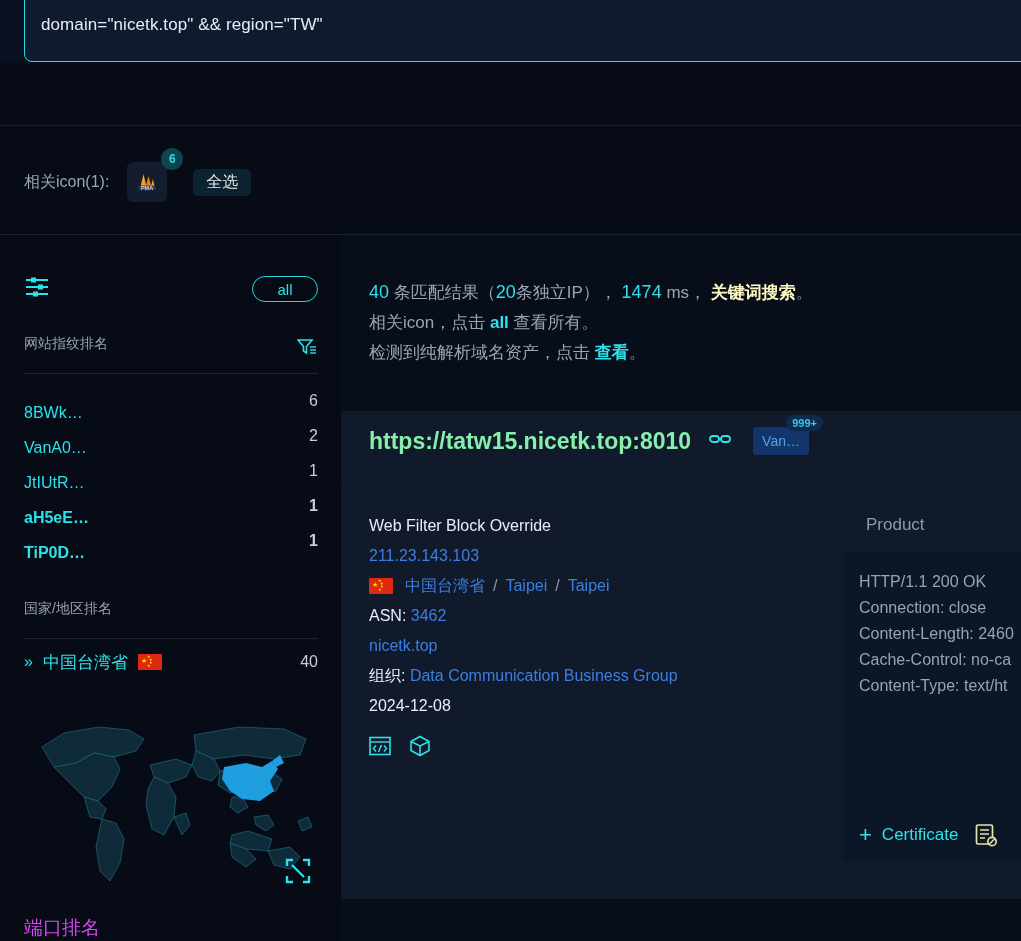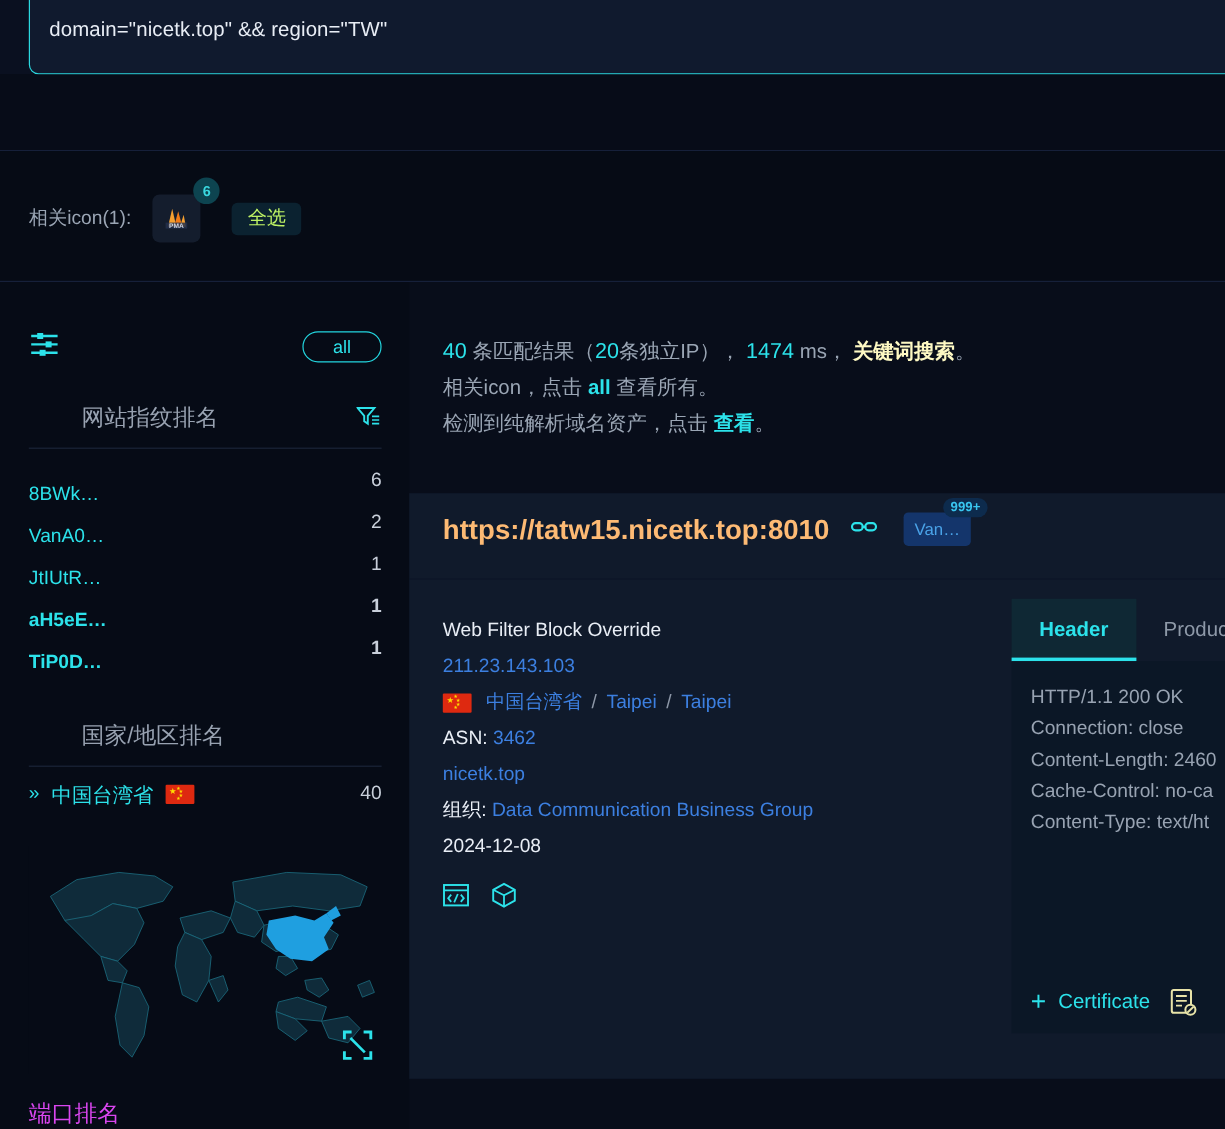--- a/index.html
+++ b/index.html
@@ -49,41 +49,41 @@
   .pma-svg{display:block;}
   .badge-count{
     position:absolute;top:-14px;right:-16px;
     min-width:22px;height:22px;padding:0 5px;border-radius:11px;
     background:#0d4450;color:#3ad8e0;font-size:12px;font-weight:bold;
     display:flex;align-items:center;justify-content:center;
     box-sizing:border-box;
   }
   .selectall-btn{
     height:27px;padding:0 13px;border-radius:5px;background:#0b2230;
-    color:#bef264;font-size:16px;display:flex;align-items:center;
+    color:#e5e5e5;font-size:16px;display:flex;align-items:center;
     cursor:pointer;
   }
 
   
   .sidebar{
     position:absolute;left:0;top:235px;width:341px;height:706px;
     background:#060b16;
   }
   .side-head{
     position:absolute;left:24px;top:36px;width:294px;height:36px;
     display:flex;align-items:center;justify-content:space-between;
   }
   .slider-icon{cursor:pointer;}
   .all-pill{
     width:66px;height:26px;border:1px solid #23d6df;border-radius:14px;
     color:#2ce2ea;font-size:15px;display:flex;align-items:center;justify-content:center;
     cursor:pointer;box-sizing:border-box;
   }
   .sec-title{
-    position:absolute;left:24px;font-size:19px;color:#98a2b1;margin-left:44px;
+    position:absolute;left:24px;font-size:14px;color:#98a2b1;
   }
   .sec-filter-icon{position:absolute;right:24px;cursor:pointer;}
   .rule{position:absolute;left:24px;width:294px;height:1px;background:#1b2538;}
   .rank-row{
     position:absolute;left:24px;width:294px;height:35px;
     display:flex;align-items:center;justify-content:space-between;
     font-size:16px;
   }
   .rank-name{color:#2ce2ea;cursor:pointer;white-space:nowrap;overflow:hidden;margin-top:24px;}
   .rank-val{color:#c8cfda;}
@@ -125,21 +125,21 @@
   .cy-b{color:#2ce2ea;font-weight:bold;}
   .hl{color:#fef9c3;font-weight:bold;}
   .num{color:#2ce2ea;font-size:18px;}
 
   .card{
     position:absolute;left:0;top:176px;width:680px;height:488px;
     background:#101a2b;
   }
   .card-head{position:absolute;left:28px;top:16px;display:flex;align-items:center;}
   .card-url{
-    font-size:23px;font-weight:bold;color:#fdba74;cursor:pointer;white-space:nowrap;
+    font-size:23px;font-weight:bold;color:#86efac;cursor:pointer;white-space:nowrap;
   }
   .link-icon{margin-left:18px;cursor:pointer;}
   .tag-wrap{position:relative;margin-left:22px;}
   .tag-chip{
     background:#14356b;color:#4aa3e8;font-size:14px;border-radius:4px;
     padding:6px 9px;cursor:pointer;display:inline-block;
   }
   .tag-badge{
     position:absolute;top:-12px;right:-14px;
     background:#0d2b4d;color:#39c6f0;font-size:11px;font-weight:bold;
@@ -407,21 +407,20 @@
               <polygon points="11,1.5 20,6.5 20,15.5 11,20.5 2,15.5 2,6.5" fill="none" stroke="#2ce2ea" stroke-width="1.6"></polygon>
               <polyline points="11,11 11,20.5" fill="none" stroke="#2ce2ea" stroke-width="1.5"></polyline>
               <polyline points="2,6.5 11,11 20,6.5" fill="none" stroke="#2ce2ea" stroke-width="1.5"></polyline>
             </svg>
           </span>
         </div>
       </div>
 
       <div class="hpanel">
         <div class="tabs">
-          <div class="tab active">Header</div>
           <div class="tab">Product</div>
         </div>
         <div class="hbody">
           <pre>HTTP/1.1 200 OK
 Connection: close
 Content-Length: 2460
 Cache-Control: no-ca
 Content-Type: text/ht</pre>
           <div class="cert-row">
             <span class="cert-plus">+</span>

